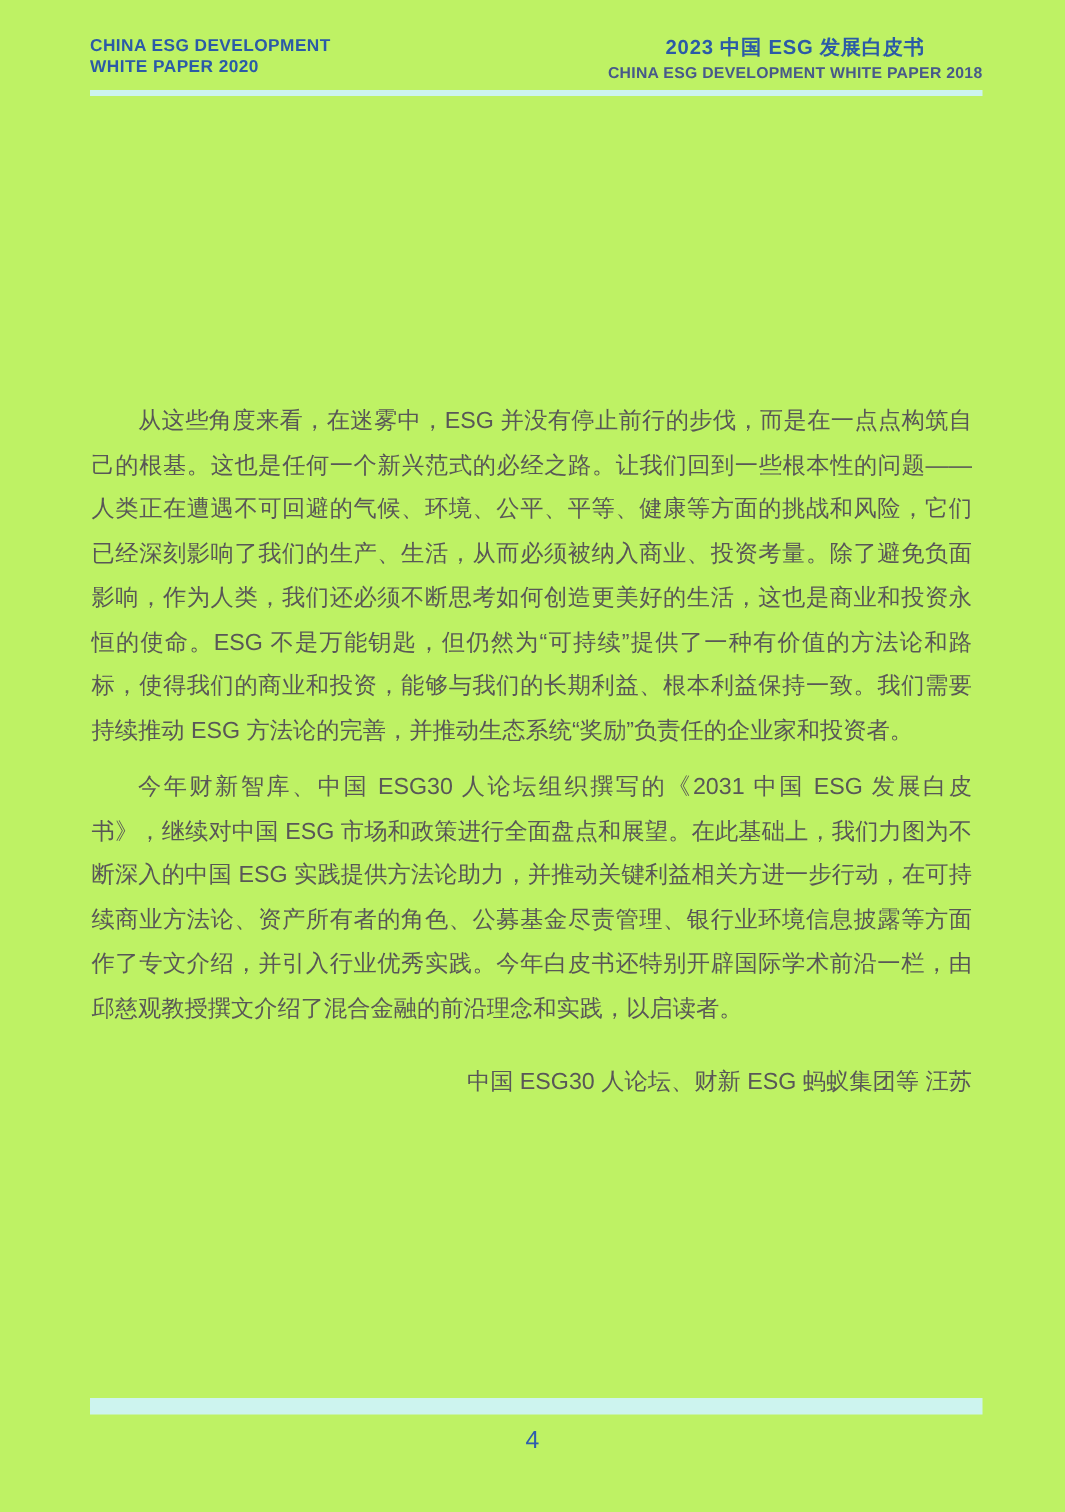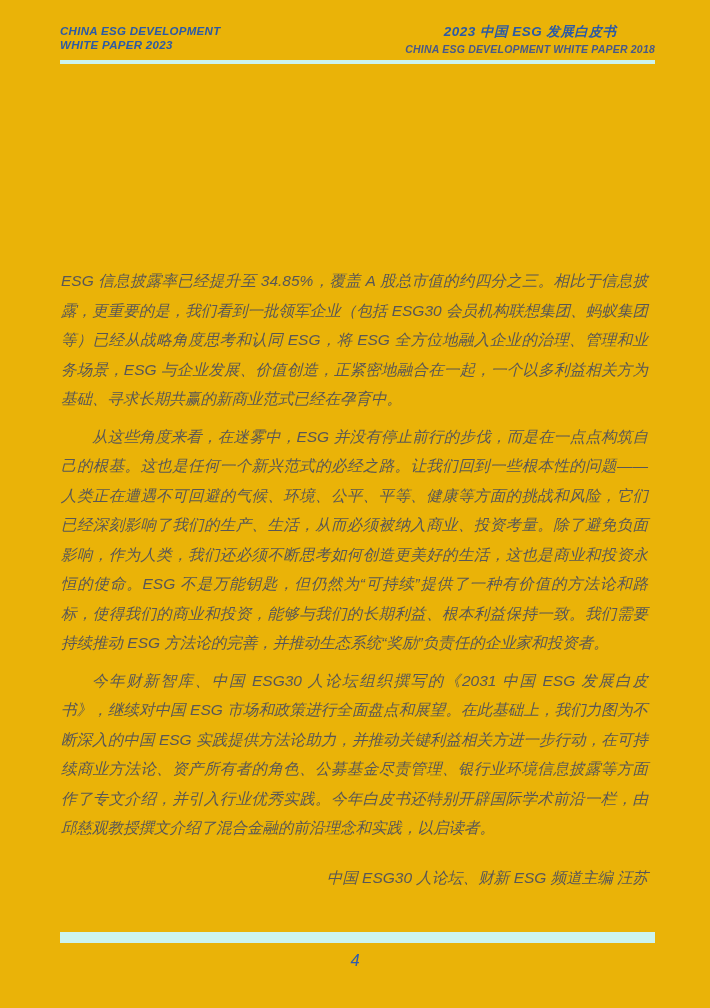--- a/index.html
+++ b/index.html
@@ -1,23 +1,22 @@
 <!DOCTYPE html>
 <html lang="zh"><head>
 <meta charset="utf-8">
 <style>
   html, body { margin: 0; padding: 0; background: #ffffff; }
   .page {
     position: relative;
     width: 710px;
     height: 1008px;
-    background: #eab308;
+    background: #bef264;
     overflow: hidden;
     font-family: "Liberation Sans", "DejaVu Sans", sans-serif;
-    font-style: italic;
   }
 
   
   .header-left {
     position: absolute;
     left: 60px;
     top: 24px;
     color: #2b5aa7;
     font-weight: bold;
     font-size: 11.5px;
@@ -93,33 +92,32 @@
     line-height: 20px;
   }
 </style>
 </head>
 <body>
 
 <div class="page">
 
   <div class="header-left">
     <div>CHINA ESG DEVELOPMENT</div>
-    <div>WHITE PAPER 2023</div>
+    <div>WHITE PAPER 2020</div>
   </div>
 
   <div class="header-right">
     <div class="zh">2023 中国 ESG 发展白皮书</div>
     <div class="en">CHINA ESG DEVELOPMENT WHITE PAPER 2018</div>
   </div>
 
   <div class="top-bar"></div>
 
   <div class="body-text">
-    <p>ESG 信息披露率已经提升至 34.85%，覆盖 A 股总市值的约四分之三。相比于信息披露，更重要的是，我们看到一批领军企业（包括 ESG30 会员机构联想集团、蚂蚁集团等）已经从战略角度思考和认同 ESG，将 ESG 全方位地融入企业的治理、管理和业务场景，ESG 与企业发展、价值创造，正紧密地融合在一起，一个以多利益相关方为基础、寻求长期共赢的新商业范式已经在孕育中。</p>
     <p class="indent">从这些角度来看，在迷雾中，ESG 并没有停止前行的步伐，而是在一点点构筑自己的根基。这也是任何一个新兴范式的必经之路。让我们回到一些根本性的问题——人类正在遭遇不可回避的气候、环境、公平、平等、健康等方面的挑战和风险，它们已经深刻影响了我们的生产、生活，从而必须被纳入商业、投资考量。除了避免负面影响，作为人类，我们还必须不断思考如何创造更美好的生活，这也是商业和投资永恒的使命。ESG 不是万能钥匙，但仍然为“可持续”提供了一种有价值的方法论和路标，使得我们的商业和投资，能够与我们的长期利益、根本利益保持一致。我们需要持续推动 ESG 方法论的完善，并推动生态系统“奖励”负责任的企业家和投资者。</p>
     <p class="indent">今年财新智库、中国 ESG30 人论坛组织撰写的《2031 中国 ESG 发展白皮书》，继续对中国 ESG 市场和政策进行全面盘点和展望。在此基础上，我们力图为不断深入的中国 ESG 实践提供方法论助力，并推动关键利益相关方进一步行动，在可持续商业方法论、资产所有者的角色、公募基金尽责管理、银行业环境信息披露等方面作了专文介绍，并引入行业优秀实践。今年白皮书还特别开辟国际学术前沿一栏，由邱慈观教授撰文介绍了混合金融的前沿理念和实践，以启读者。</p>
-    <p class="attribution">中国 ESG30 人论坛、财新 ESG 频道主编 汪苏</p>
+    <p class="attribution">中国 ESG30 人论坛、财新 ESG 蚂蚁集团等 汪苏</p>
   </div>
 
   <div class="footer-bar"></div>
   <div class="page-number">4</div>
 
 </div>
 
 </body></html>

